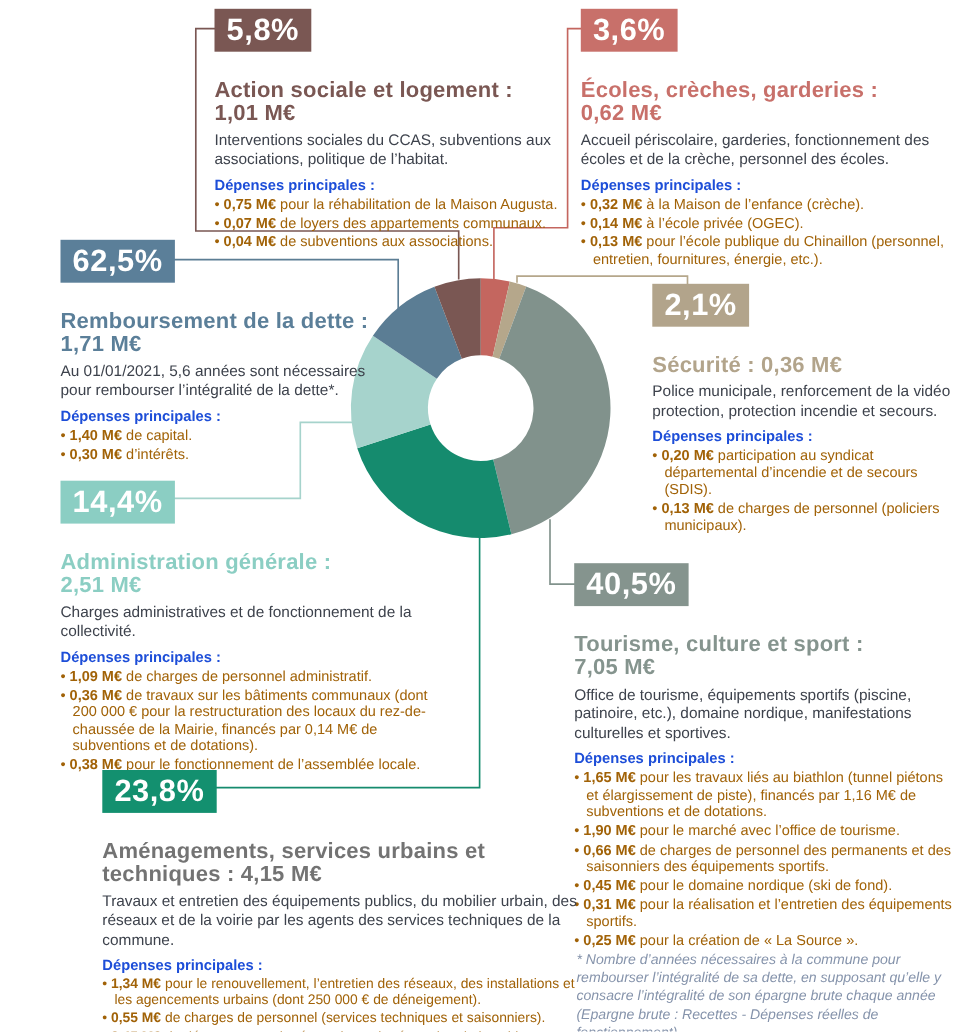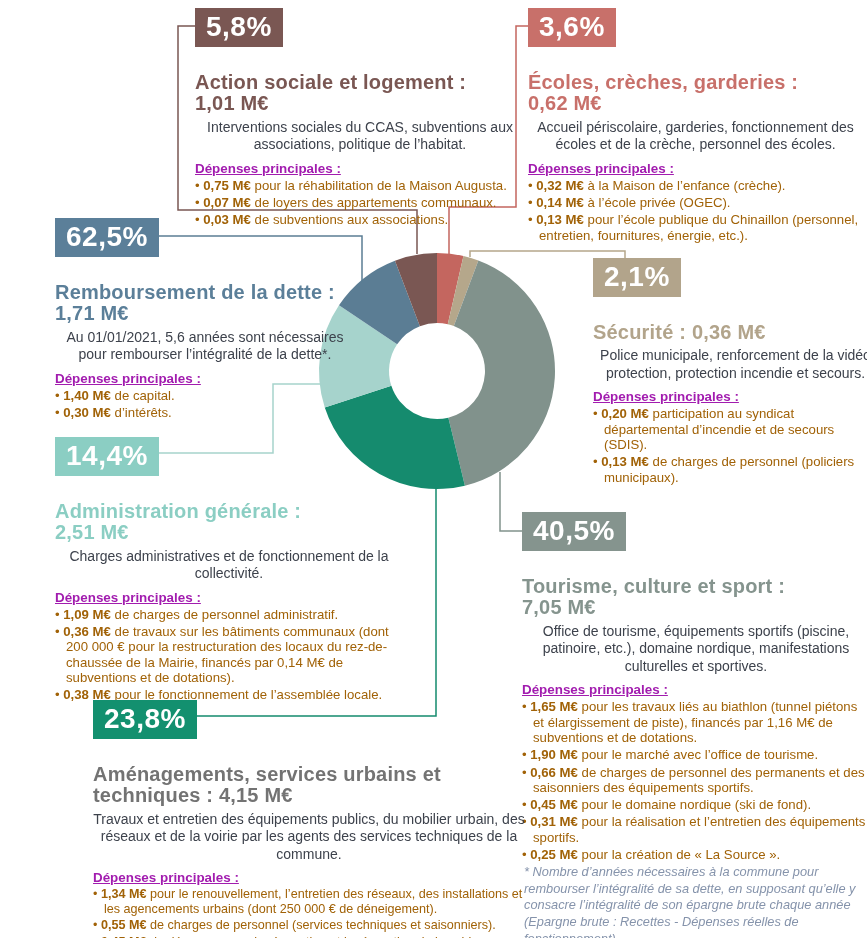--- a/index.html
+++ b/index.html
@@ -13,22 +13,22 @@
   #callouts .section { position:absolute; z-index:2; }
   .badge {
     display:inline-block; color:#ffffff; font-weight:bold;
     font-size:28px; line-height:1; padding:5px 11px 6px 11px;
     letter-spacing:0.5px;
   }
   .title {
     font-weight:bold; font-size:20px; line-height:1.07; margin-top:25px;
     letter-spacing:0.2px;
   }
-  .desc { font-size:14px; line-height:1.25; margin-top:4px; color:#3d424c;text-align:center; }
-  .exp-label { font-size:13.4px; font-weight:bold; margin-top:7px; color:#a21caf;text-decoration:underline; }
+  .desc { font-size:14px; line-height:1.25; margin-top:4px; color:#3d424c; }
+  .exp-label { font-size:13.4px; font-weight:bold; margin-top:7px; color:#1d4ed8; }
   ul.bullets { list-style:none; margin:2px 0 0 0; padding:0; }
   ul.bullets li {
     font-size:var(--bfs, 13.2px); line-height:1.16; color:#a16207;
     padding-left:11px; text-indent:-11px; margin-top:2px;
   }
   ul.bullets li strong { font-weight:bold; }
   .footnote {
     position:absolute; left:524px; top:864px; width:334px; z-index:2;
     font-size:12.8px; font-style:italic; color:#8593ab; line-height:1.3;
   }
@@ -55,21 +55,21 @@
     </svg>
   <div id="callouts">
       <div class="section" style="left: 195px; top: 8px; width: 330px;">
     <div class="badge" style="background: rgb(122, 87, 83);">5,8%</div>
     <div class="title" style="color: rgb(122, 87, 83);">Action sociale et logement :<br>1,01 M€</div>
     <div class="desc">Interventions sociales du CCAS, subventions aux associations, politique de l’habitat.</div>
     <div class="exp-label">Dépenses principales :</div>
     <ul class="bullets">
           <li>• <strong>0,75 M€</strong> pour la réhabilitation de la Maison Augusta.</li>
           <li>• <strong>0,07 M€</strong> de loyers des appartements communaux.</li>
-          <li>• <strong>0,03 M€</strong> de subventions aux associations.</li>
+          <li>• <strong>0,04 M€</strong> de subventions aux associations.</li>
         </ul>
   </div>
       <div class="section" style="left: 528px; top: 8px; width: 335px;">
     <div class="badge" style="background: rgb(200, 112, 106);">3,6%</div>
     <div class="title" style="color: rgb(200, 112, 106);">Écoles, crèches, garderies :<br>0,62 M€</div>
     <div class="desc">Accueil périscolaire, garderies, fonctionnement des écoles et de la crèche, personnel des écoles.</div>
     <div class="exp-label">Dépenses principales :</div>
     <ul class="bullets">
           <li>• <strong>0,32 M€</strong> à la Maison de l’enfance (crèche).</li>
           <li>• <strong>0,14 M€</strong> à l’école privée (OGEC).</li>

